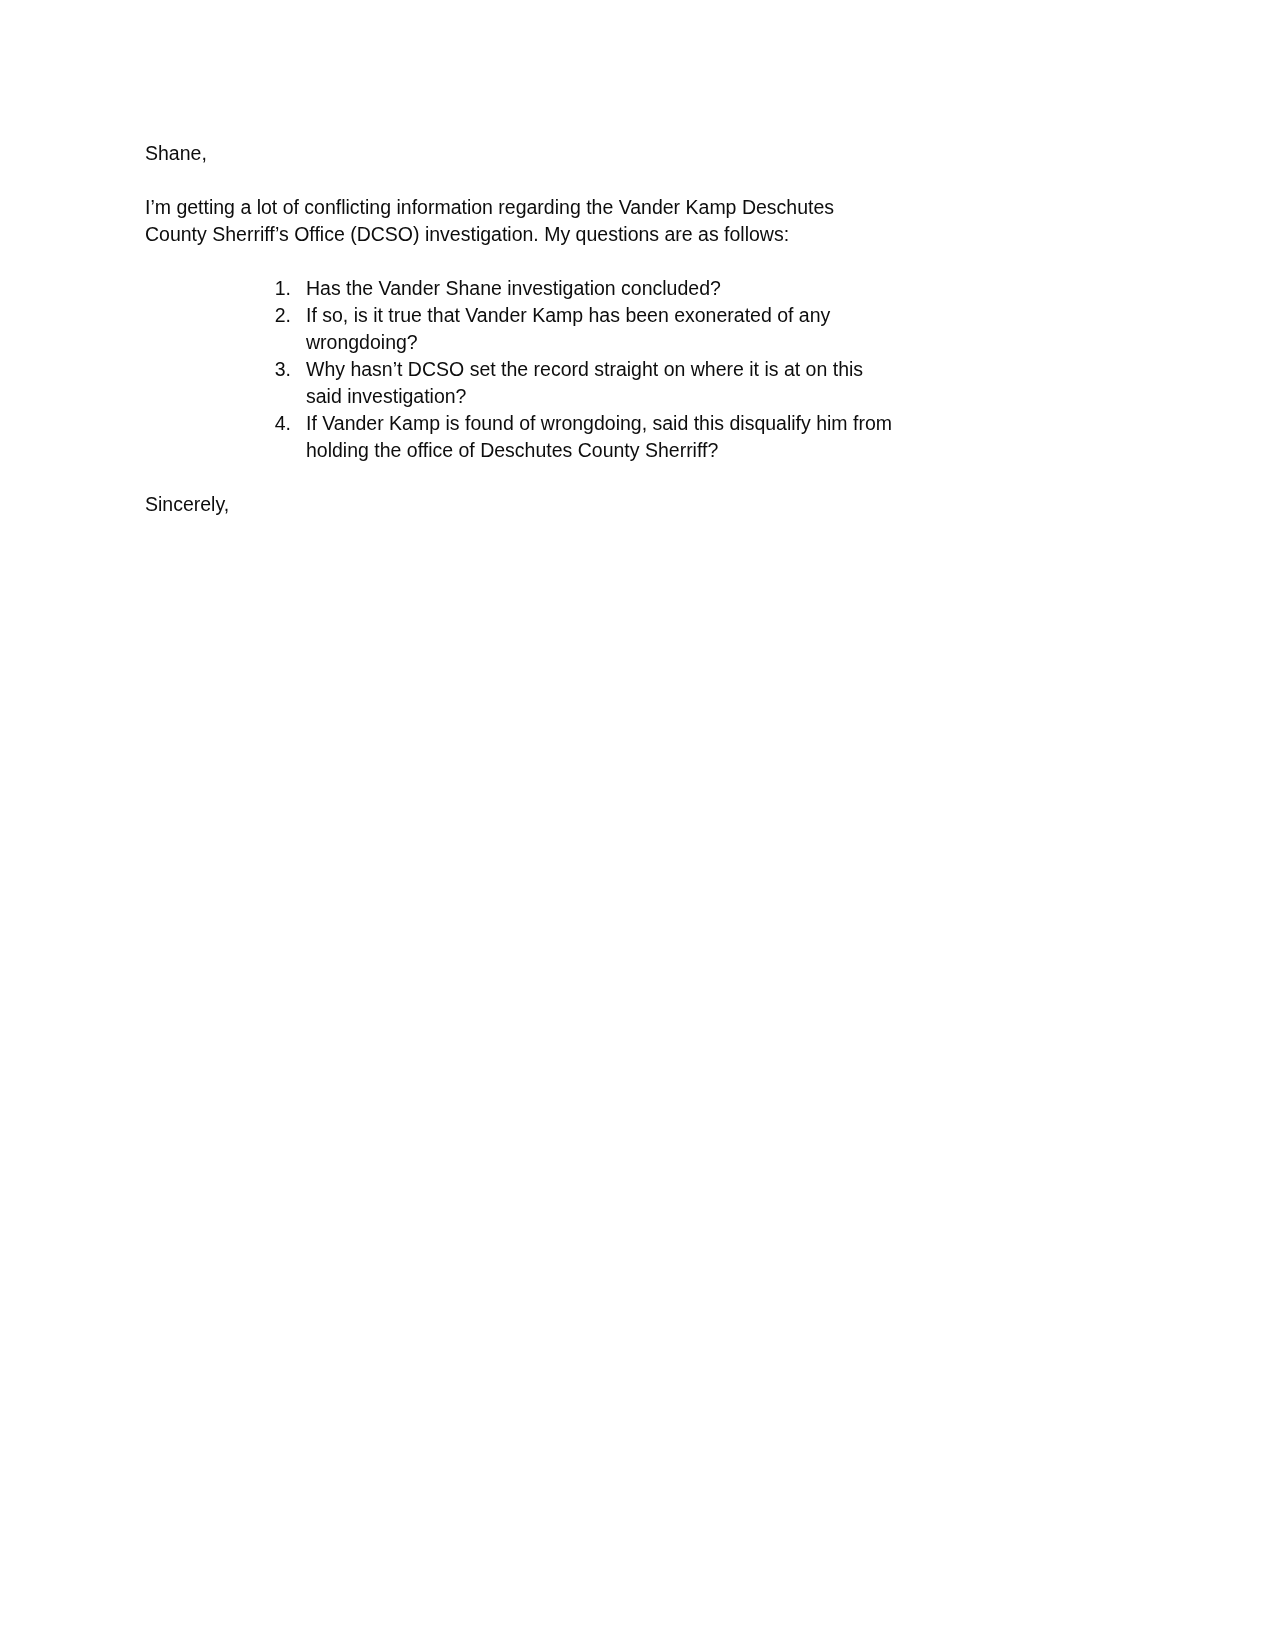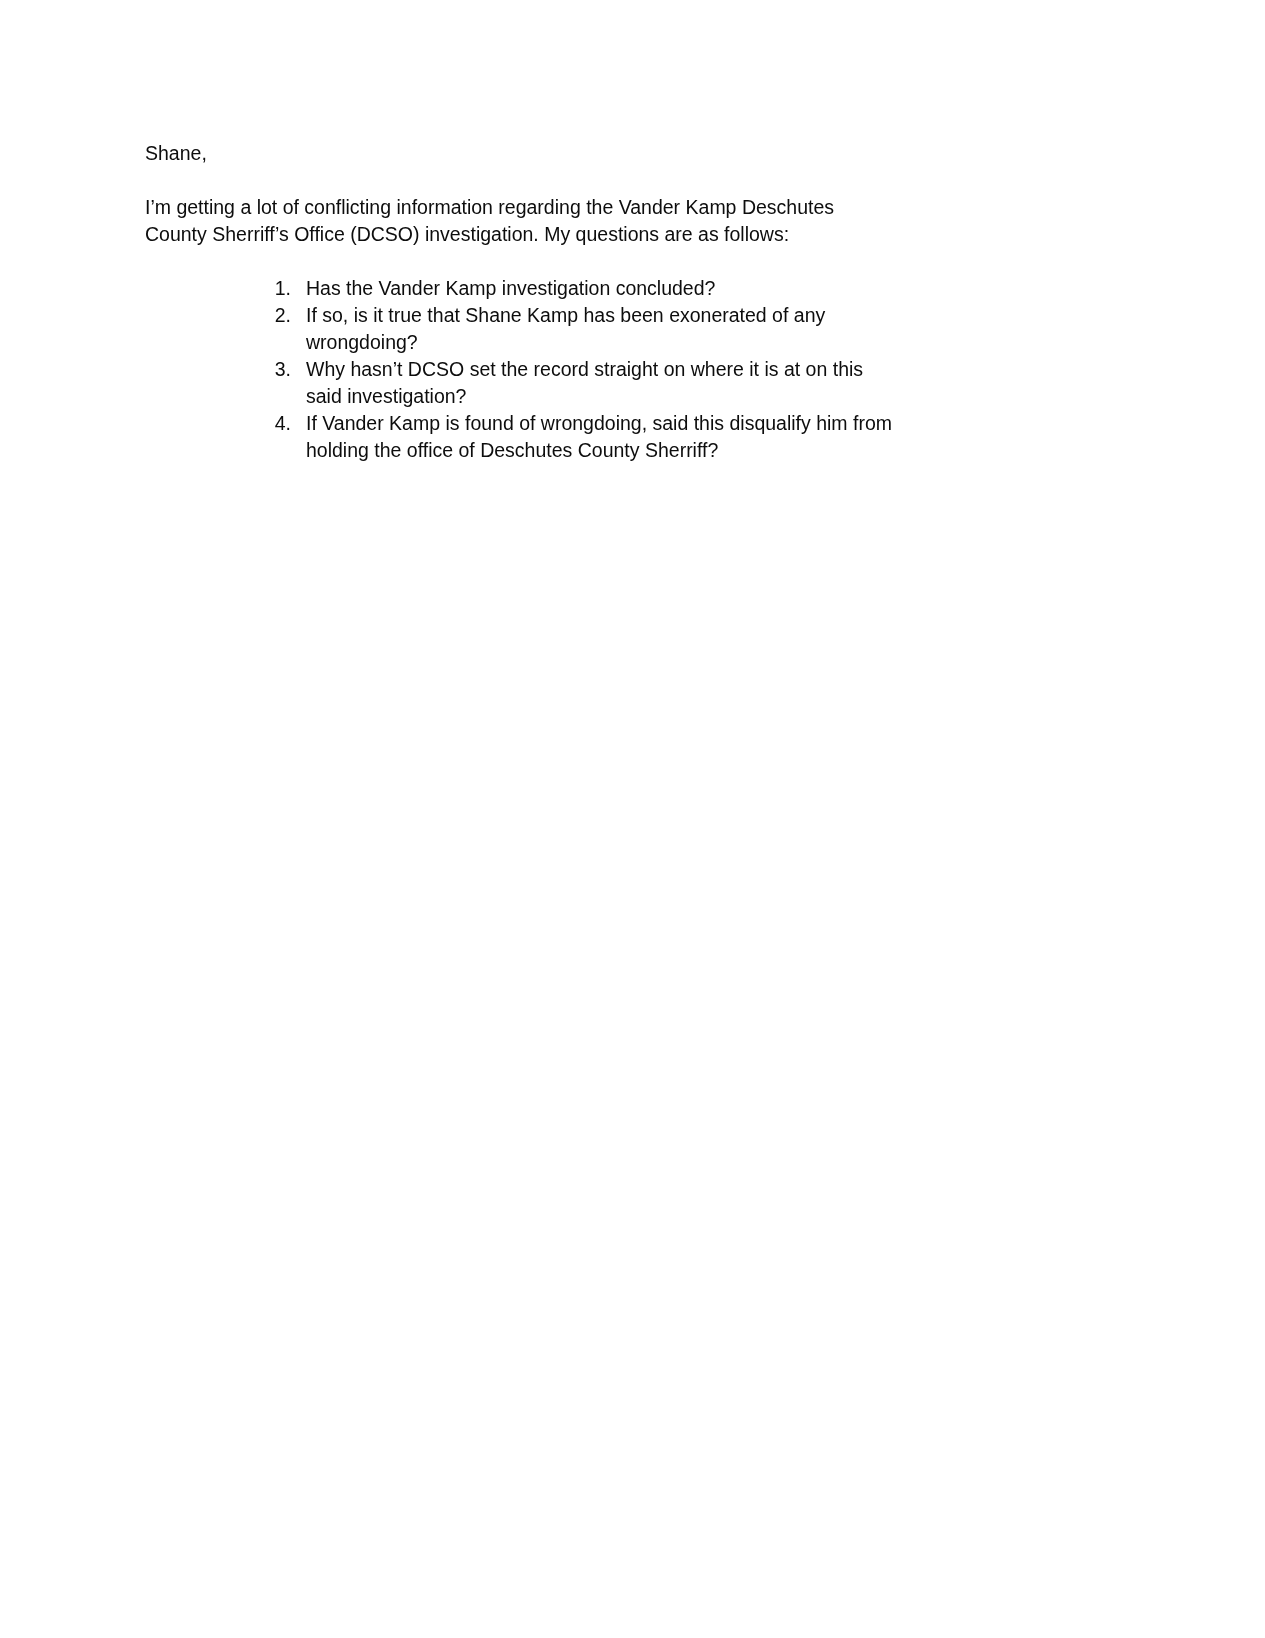--- a/index.html
+++ b/index.html
@@ -64,22 +64,23 @@
 <body>
 
 <div class="page">
   <div class="doc-body">
 
     <p class="salutation">Shane,</p>
 
     <p class="para">I’m getting a lot of conflicting information regarding the Vander Kamp Deschutes County Sherriff’s Office (DCSO) investigation.  My questions are as follows:</p>
 
     <ol class="questions">
-      <li>Has the Vander Kamp investigation concluded?</li>
-      <li>If so, is it true that Shane Kamp has been exonerated of any wrongdoing?</li>
+      <li>Has the Vander Shane investigation concluded?</li>
+      <li>If so, is it true that Vander Kamp has been exonerated of any wrongdoing?</li>
       <li>Why hasn’t DCSO set the record straight on where it is at on this said investigation?</li>
       <li>If Vander Kamp is found of wrongdoing, said this disqualify him  from holding the office of Deschutes County Sherriff?</li>
     </ol>
 
 
+    <p class="closing">Sincerely,</p>
 
   </div>
 </div>
 
 </body></html>

